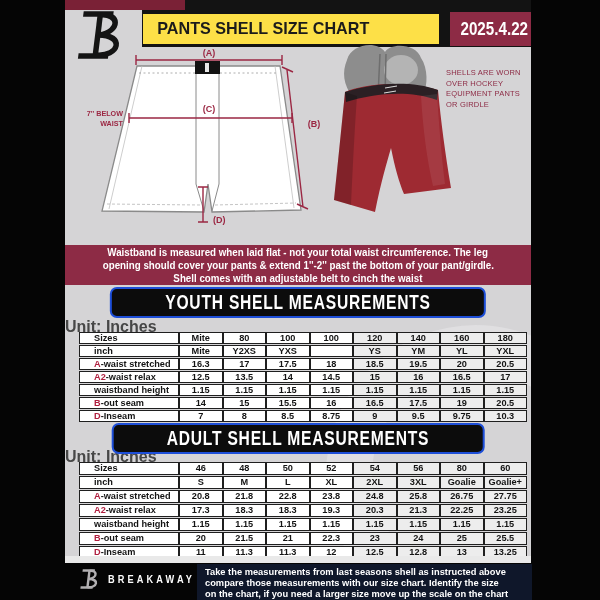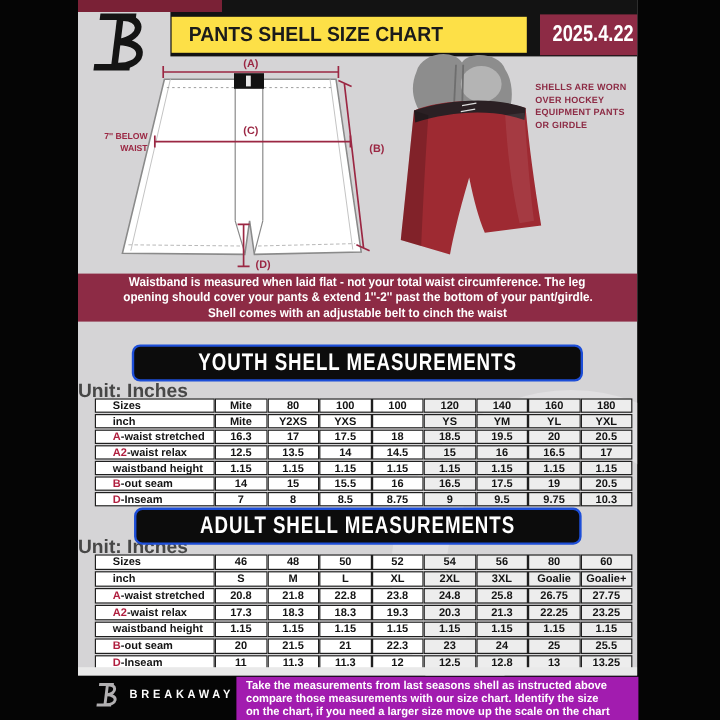--- a/index.html
+++ b/index.html
@@ -15,24 +15,24 @@
   #title-box span{font-size:17px;font-weight:700;color:#1b1b1b;padding-left:15px;
                   display:inline-block;transform:scaleX(.95);transform-origin:left center;white-space:nowrap;}
   #date-box{position:absolute;left:385px;top:12px;width:89px;height:34px;background:#8d2b45;z-index:3;
             display:flex;align-items:center;justify-content:center;}
   #date-box span{font-size:19px;font-weight:700;color:#fff;display:inline-block;transform:scaleX(.8);white-space:nowrap;}
   #logo{position:absolute;left:7px;top:9px;z-index:3;}
   
   #diagram{position:absolute;left:20px;top:46px;z-index:1;}
   #photo{position:absolute;left:268px;top:40px;z-index:1;}
   #photo-caption{position:absolute;left:381px;top:68px;width:84px;z-index:1;}
-  #photo-caption div{font-size:7.5px;font-weight:700;color:#8d2b45;line-height:10.5px;letter-spacing:.2px;}
+  #photo-caption div{font-size:7.5px;font-weight:400;color:#8d2b45;line-height:10.5px;letter-spacing:.2px;}
   svg text{font-family:"Liberation Sans",sans-serif;font-weight:700;fill:#9b2743;}
   
-  #banner{position:absolute;left:0;top:228px;width:466px;height:40px;background:#8d2b45;z-index:1;
+  #banner{position:absolute;left:0;top:245px;width:466px;height:40px;background:#8d2b45;z-index:1;
           display:flex;flex-direction:column;justify-content:center;align-items:center;}
   #banner div{font-size:10.5px;font-weight:700;color:#fff;line-height:13px;white-space:nowrap;
               display:block;transform:scaleX(.93);transform-origin:center;}
   
   .sec-box{position:absolute;left:50%;transform:translateX(-50%);background:#0c0c0c;border:2px solid #1d4ed8;
            border-radius:7px;padding:0 16px;height:27px;display:flex;align-items:center;z-index:2;}
   .sec-box span{color:#fff;font-size:20px;font-weight:700;letter-spacing:1px;white-space:nowrap;
                 display:inline-block;transform:scaleX(.78);transform-origin:center;}
   #youth-box{top:287px;}
   #adult-box{top:423px;justify-content:flex-end;}
@@ -52,21 +52,21 @@
   .size-table td.lbl{text-align:left;padding-left:14px;background:#fff;}
   .red{color:#b01f3f;}
   
   #watermark{position:absolute;right:-95px;top:325px;width:300px;height:300px;border:46px solid #e2e1e3;
              border-radius:50%;opacity:.8;z-index:0;box-sizing:border-box;}
   #bottom-strip{position:absolute;left:0;top:556px;width:466px;height:7px;background:#e9e9e9;z-index:1;}
   
   #footer-logo{position:absolute;left:78px;top:567px;}
   #footer-brand{position:absolute;left:108px;top:574px;color:#fdfdfd;font-size:10px;font-weight:700;
                 letter-spacing:3.4px;transform:scaleX(.92);transform-origin:left center;white-space:nowrap;}
-  #footer-note{position:absolute;left:197px;top:564px;width:335px;height:36px;background:#a21caf;
+  #footer-note{position:absolute;left:197px;top:564px;width:335px;height:36px;background:#0f172a;
                box-sizing:border-box;padding:2px 8px;display:flex;flex-direction:column;justify-content:center;}
   #footer-note div{color:#fff;font-size:9.6px;font-weight:700;line-height:11px;white-space:nowrap;
                    transform:scaleX(.97);transform-origin:left center;}
 </style>
 </head>
 <body>
 
 <div id="page">
   <div id="content">
 

